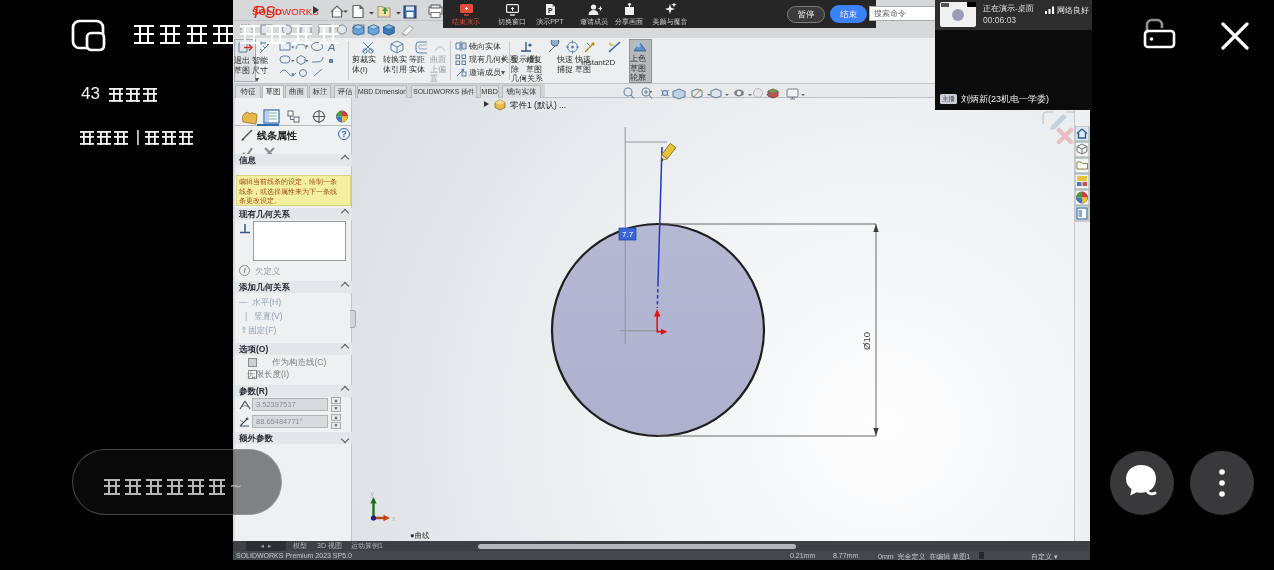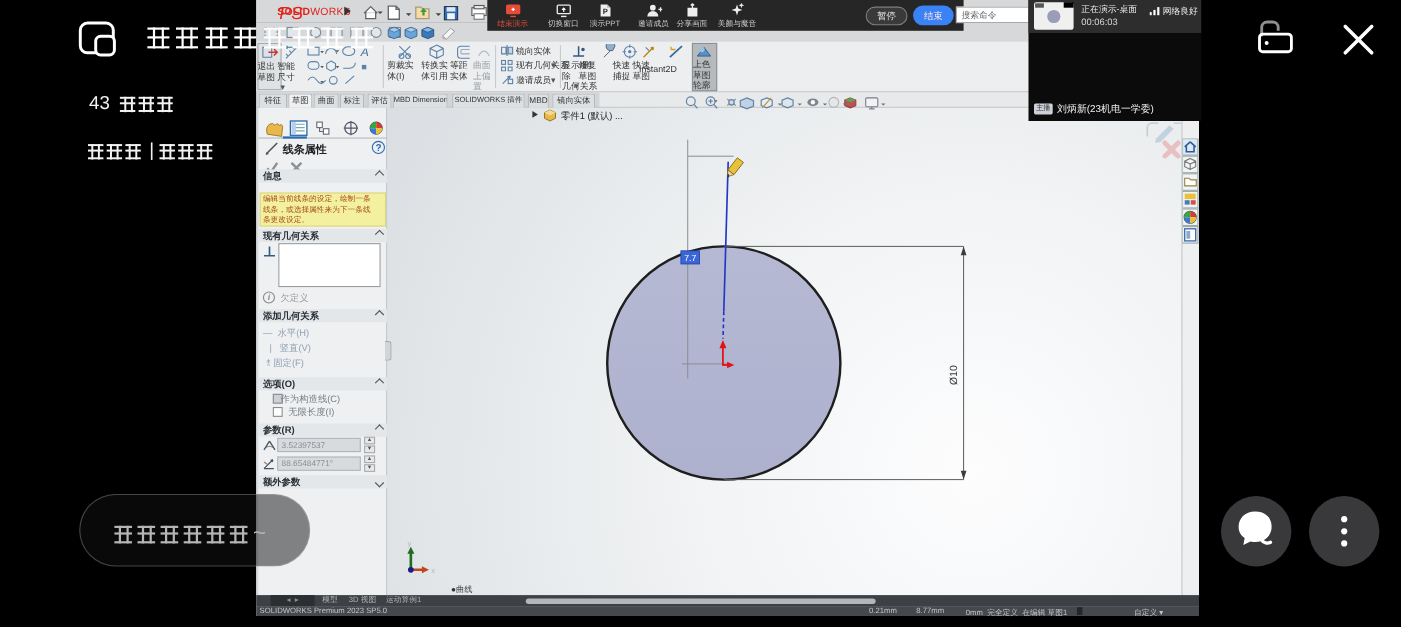--- a/index.html
+++ b/index.html
@@ -373,23 +373,23 @@
         </svg>
  <div class="abs" style="left:18px;top:123px;width:93px;height:40px;background:#fff;border:1px solid #9a9da0"></div>
  <div class="abs" style="left:4px;top:167px;width:11px;height:11px;border:1.2px solid #888;border-radius:50%;color:#888;font-size:8px;text-align:center;line-height:10px;font-style:italic;font-weight:bold">i</div>
  <div class="abs" style="left:20px;top:168px;font-size:8.5px;color:#999">欠定义</div>
  <div class="sechdr" style="top:183px">添加几何关系<div class="chev"></div></div>
  <div class="gi" style="left:4px;top:199px">—&nbsp; 水平(H)</div>
  <div class="gi" style="left:10px;top:213px">|&nbsp;&nbsp; 竖直(V)</div>
  <div class="gi" style="left:7px;top:227px">⥉ 固定(F)</div>
  <div class="sechdr" style="top:245px">选项(O)<div class="chev"></div></div>
  <div class="abs" style="left:13px;top:260px;width:9px;height:9px;background:#cdd1d4;border:1px solid #8a8d90"></div>
- <div class="abs" style="left:20px;top:259px;font-size:8.5px;color:#7a7f84">作为构造线(C)</div>
+ <div class="abs" style="left:37px;top:259px;font-size:8.5px;color:#7a7f84">作为构造线(C)</div>
  <div class="abs" style="left:13px;top:272px;width:9px;height:9px;background:#fdfdfd;border:1px solid #8a8d90"></div>
- <div class="abs" style="left:27px;top:271px;font-size:8.5px;color:#7a7f84">无限长度(I)</div>
+ <div class="abs" style="left:12px;top:271px;font-size:8.5px;color:#7a7f84">无限长度(I)</div>
  <div class="sechdr" style="top:287px">参数(R)<div class="chev"></div></div>
  <svg class="abs" style="left:3px;top:301px" width="13" height="12">
           <path d="M2,10 L7,2 M7,2 L12,10" stroke="#456" stroke-width="1.2" fill="none"></path>
           <path d="M4,8 a4,4 0 0 1 6,0" stroke="#977" fill="none"></path>
         </svg>
  <div class="abs" style="left:17px;top:300px;width:76px;height:13px;background:#d8dbde;border:1px solid #b2b5b8;font-size:7.5px;color:#8a8f94;line-height:11px;padding-left:3px">3.52397537</div>
  <div class="abs" style="left:96px;top:299px;width:10px;height:15px">
   <div style="position:absolute;top:0;width:10px;height:7px;background:#e6e8ea;border:1px solid #aaa;font-size:5px;text-align:center;line-height:5px;color:#555">▲</div>
   <div style="position:absolute;top:8px;width:10px;height:7px;background:#e6e8ea;border:1px solid #aaa;font-size:5px;text-align:center;line-height:5px;color:#555">▼</div>
  </div>

